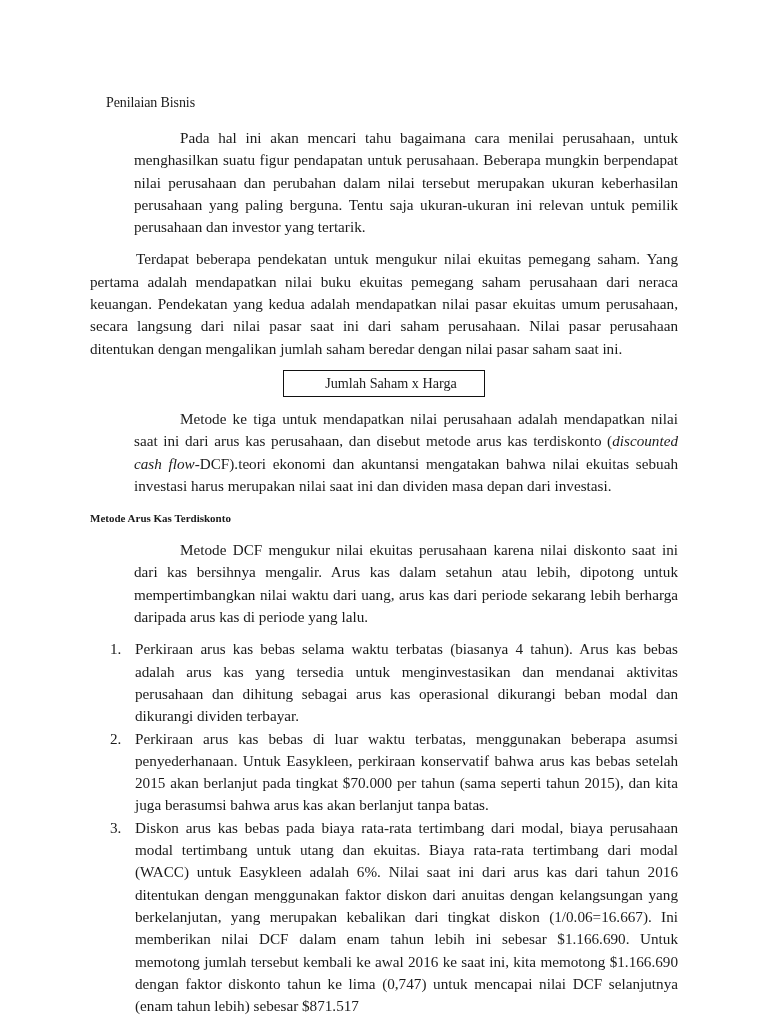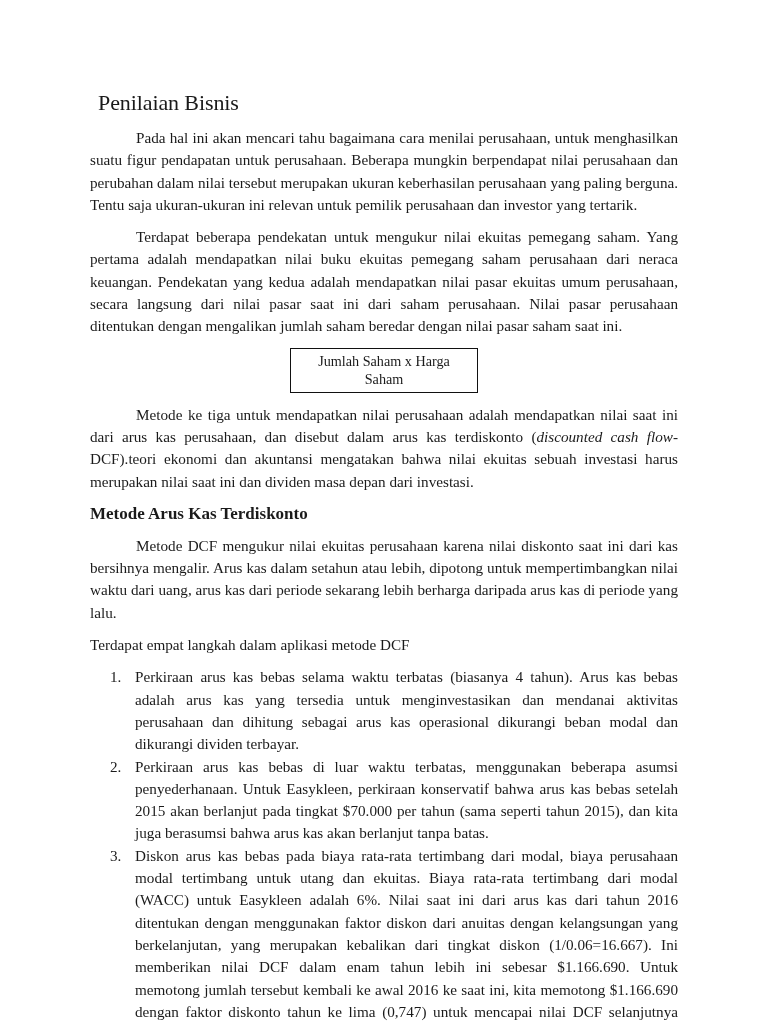--- a/index.html
+++ b/index.html
@@ -15,54 +15,54 @@
       font-family: "Liberation Serif", "DejaVu Serif", serif;
       color: #1a1a1a;
     }
     .page {
       position: absolute;
       left: 90px;
       top: 88px;
       width: 588px;
     }
     .title {
-      font-size: 22px;
+      font-size: 14px;
       font-weight: normal;
-      margin: 0 0 9px 8px;
+      margin: 0 0 9px 16px;
       line-height: 30px;
       letter-spacing: -0.1px;
     }
     p {
       margin: 0;
       font-size: 15.2px;
       line-height: 22.3px;
       text-align: justify;
     }
     .indent {
       text-indent: 46px;
     }
-    .para { margin-bottom: 10px; }
+    .para { margin-bottom: 10px; margin-left: 44px; }
     .formula-wrap {
       display: flex;
       justify-content: center;
       margin: 10px 0 11px 0;
     }
     .formula-box {
       width: 182px;
       border: 1.5px solid #111;
       text-align: center;
       font-size: 14.2px;
       line-height: 18px;
-      padding: 3px 2px 4px 2px;
+      padding: 3px 2px 4px 16px;
       box-sizing: content-box;
     }
     .formula-box span { display: block; }
     .heading {
       font-weight: bold;
-      font-size: 17px;
+      font-size: 11px;
       margin: 0 0 10px 0;
       line-height: 22px;
     }
     ol {
       margin: 0;
       padding: 0;
       list-style: none;
     }
     ol li {
       position: relative;
@@ -85,31 +85,29 @@
 <div class="page">
   <h1 class="title">Penilaian Bisnis</h1>
 
   <p class="indent para">Pada hal ini akan mencari tahu bagaimana cara menilai perusahaan, untuk menghasilkan suatu figur pendapatan untuk perusahaan. Beberapa mungkin berpendapat nilai perusahaan dan perubahan dalam nilai tersebut merupakan ukuran keberhasilan perusahaan yang paling berguna. Tentu saja ukuran-ukuran ini relevan untuk pemilik perusahaan dan investor yang tertarik.</p>
 
   <p class="indent">Terdapat beberapa pendekatan untuk mengukur nilai ekuitas pemegang saham. Yang pertama adalah mendapatkan nilai buku ekuitas pemegang saham perusahaan dari neraca keuangan. Pendekatan yang kedua adalah mendapatkan nilai pasar ekuitas umum perusahaan, secara langsung dari nilai pasar saat ini dari saham perusahaan. Nilai pasar perusahaan ditentukan dengan mengalikan jumlah saham beredar dengan nilai pasar saham saat ini.</p>
 
   <div class="formula-wrap">
     <div class="formula-box">
       <span>Jumlah Saham x Harga</span>
-      <span>Saham</span>
     </div>
   </div>
 
-  <p class="indent para"><span>Metode ke tiga untuk mendapatkan nilai perusahaan adalah mendapatkan nilai saat ini dari arus kas perusahaan, dan disebut dalam arus kas terdiskonto (</span><em>discounted cash flow</em><span>-DCF).teori ekonomi dan akuntansi mengatakan bahwa nilai ekuitas sebuah investasi harus merupakan nilai saat ini dan dividen masa depan dari investasi.</span></p>
+  <p class="indent para"><span>Metode ke tiga untuk mendapatkan nilai perusahaan adalah mendapatkan nilai saat ini dari arus kas perusahaan, dan disebut metode arus kas terdiskonto (</span><em>discounted cash flow</em><span>-DCF).teori ekonomi dan akuntansi mengatakan bahwa nilai ekuitas sebuah investasi harus merupakan nilai saat ini dan dividen masa depan dari investasi.</span></p>
 
   <div class="heading">Metode Arus Kas Terdiskonto</div>
 
   <p class="indent para">Metode DCF mengukur nilai ekuitas perusahaan karena nilai diskonto saat ini dari kas bersihnya mengalir. Arus kas dalam setahun atau lebih, dipotong untuk mempertimbangkan nilai waktu dari uang, arus kas dari periode sekarang lebih berharga daripada arus kas di periode yang lalu.</p>
 
-  <p class="para">Terdapat empat langkah dalam aplikasi metode DCF</p>
 
   <ol>
     <li>
       <span class="num">1.</span>
       <span>Perkiraan arus kas bebas selama waktu terbatas (biasanya 4 tahun). Arus kas bebas adalah arus kas yang tersedia untuk menginvestasikan dan mendanai aktivitas perusahaan dan dihitung sebagai arus kas operasional dikurangi beban modal dan dikurangi dividen terbayar.</span>
     </li>
     <li>
       <span class="num">2.</span>
       <span>Perkiraan arus kas bebas di luar waktu terbatas, menggunakan beberapa asumsi penyederhanaan. Untuk Easykleen, perkiraan konservatif bahwa arus kas bebas setelah 2015 akan berlanjut pada tingkat $70.000 per tahun (sama seperti tahun 2015), dan kita juga berasumsi bahwa arus kas akan berlanjut tanpa batas.</span>
     </li>

